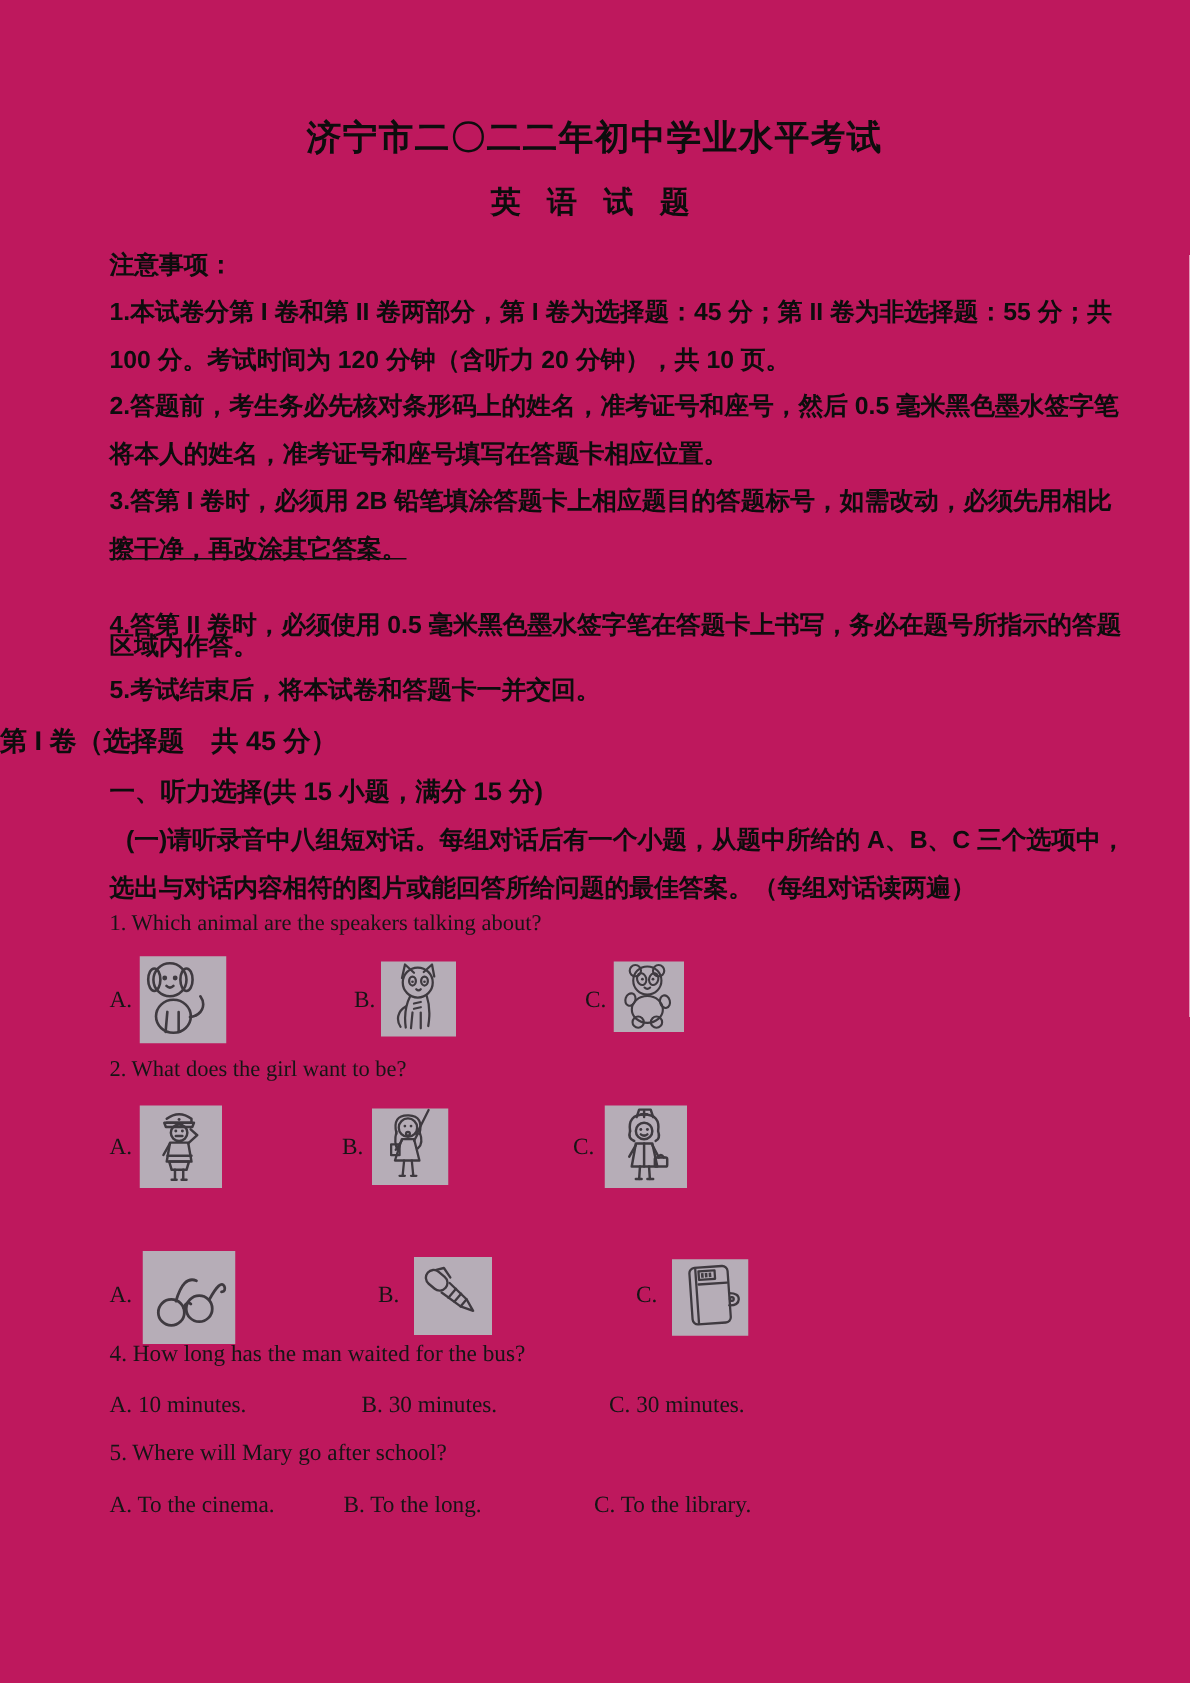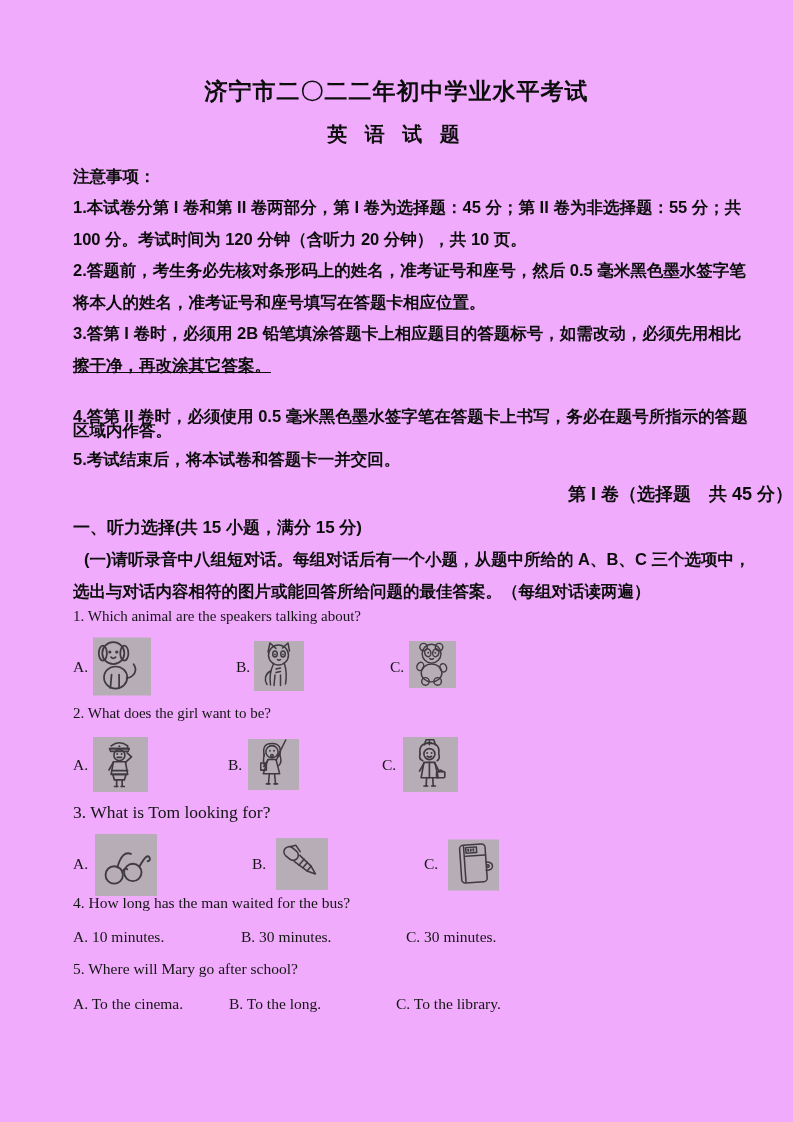--- a/index.html
+++ b/index.html
@@ -1,23 +1,23 @@
 <!DOCTYPE html>
 <html style="--img-bg: #b6adb7; --ink: #3f3a40;"><head>
 <meta charset="utf-8">
 <style>
   html,body{margin:0;padding:0;background:#ffffff;}
-  .page{position:relative;width:793px;height:1122px;background:#f0abfc;overflow:hidden;
+  .page{position:relative;width:793px;height:1122px;background:#be185d;overflow:hidden;
         font-family:"Liberation Sans","DejaVu Sans",sans-serif;color:#101010;}
   .abs{position:absolute;white-space:nowrap;}
   .cn{font-family:"Liberation Sans","DejaVu Sans",sans-serif;font-weight:bold;color:#0d0d0d;}
   .en{font-family:Liberation Serif, serif;font-weight:normal;color:#151515;}
   .title{left:0;width:100%;text-align:center;font-size:23px;letter-spacing:1px;}
   .subtitle{left:0;width:100%;text-align:center;font-size:20px;letter-spacing:6px;}
-  .center{left:0;width:100%;text-align:right;}
+  .center{left:0;width:100%;text-align:left;}
   .notice{font-size:16.5px;}
   .instr{font-size:16.5px;}
   .qtext{font-size:15px;}
   .optlabel{font-size:15.5px;}
   svg.pic{position:absolute;}
   .bgfill{fill:var(--img-bg,#b6adb7);}
   .ln{stroke:var(--ink,#3f3a40);fill:none;stroke-width:3;stroke-linecap:round;stroke-linejoin:round;}
   .lnf{fill:var(--ink,#3f3a40);stroke:none;}
 </style>
 </head>
@@ -158,21 +158,20 @@
       <path d="M58,48 L66,63"></path>
       <rect x="61" y="63" width="15" height="11" rx="2"></rect>
       <path d="M65,63 q3,-6 7,0"></path>
       <path d="M43,74 L42,89 M54,74 L55,89"></path>
       <path d="M38,89 h7 M52,89 h7"></path>
     </g>
     <circle class="lnf" cx="44" cy="29" r="1.8"></circle>
     <circle class="lnf" cx="52" cy="29" r="1.8"></circle>
   </svg>
 
-  <div class="abs en" style="left:73px;top:802px;font-size:17.5px;">3. What is Tom looking for?</div>
   <span class="abs en optlabel" style="left:73px;top:855px;">A.</span>
   <svg class="pic" style="left:95px;top:831px;" width="62" height="68" viewBox="0 0 100 100">
     <rect class="bgfill" width="100" height="100"></rect>
     <g class="ln">
       <circle cx="31" cy="66" r="14"></circle>
       <circle cx="61" cy="62" r="14"></circle>
       <path d="M44,61 Q48,53 52,57"></path>
       <path d="M36,54 Q44,26 58,32"></path>
       <path d="M72,52 Q84,30 88,38 Q90,43 85,44"></path>
     </g>

